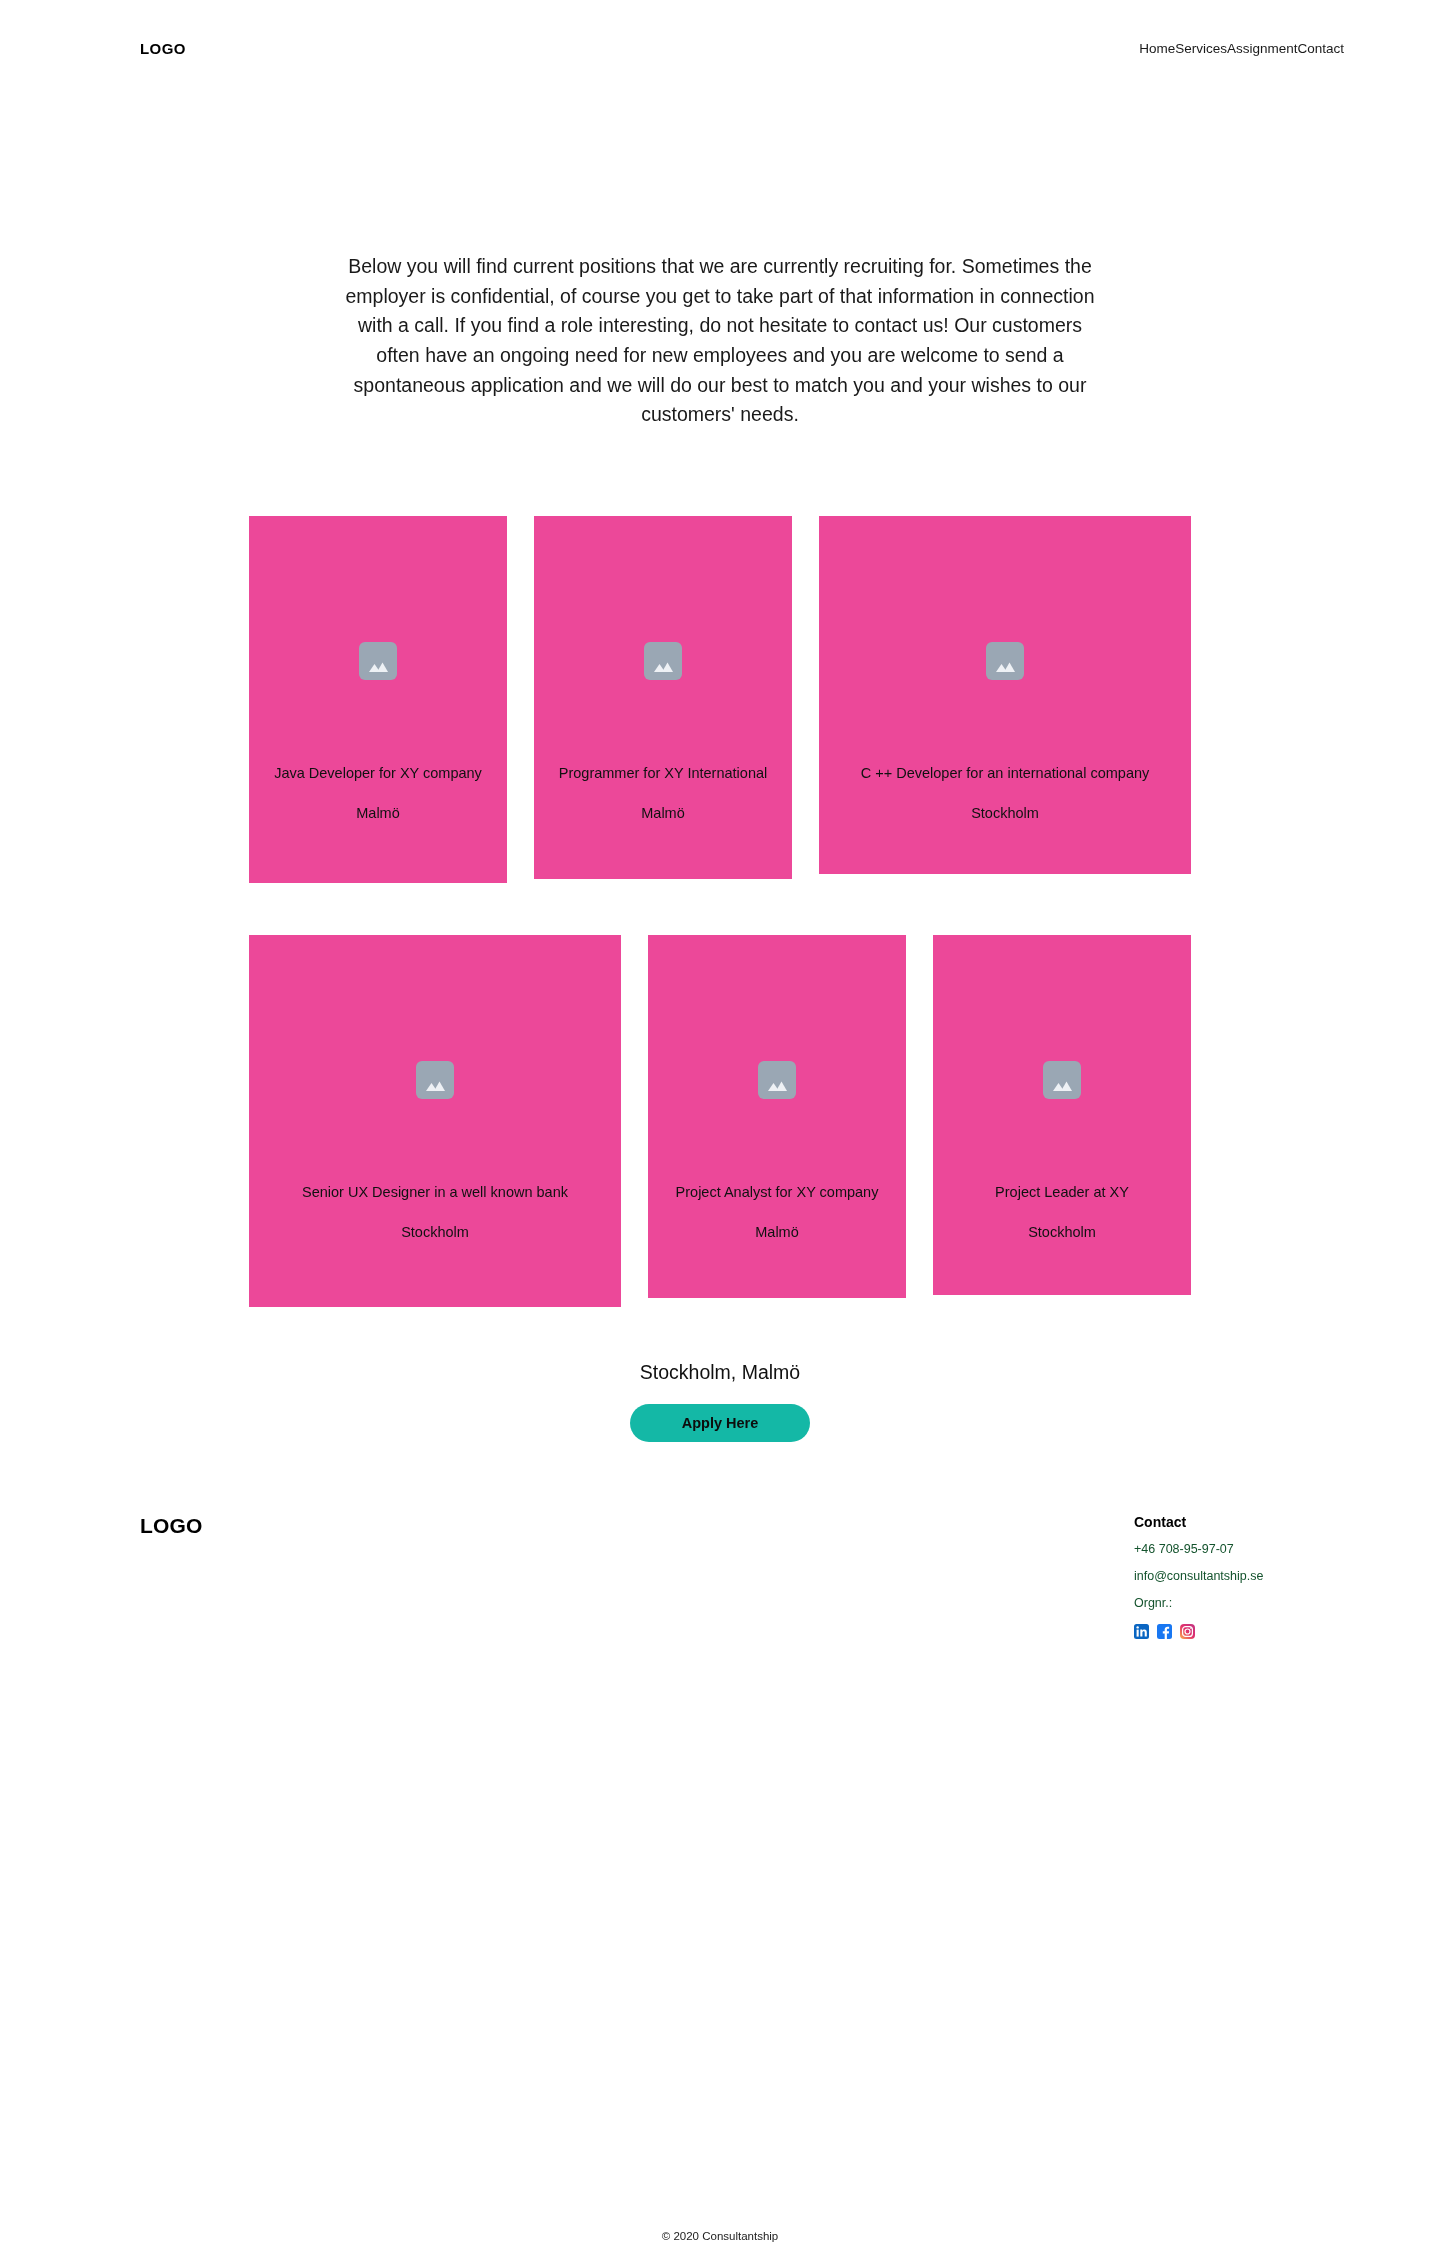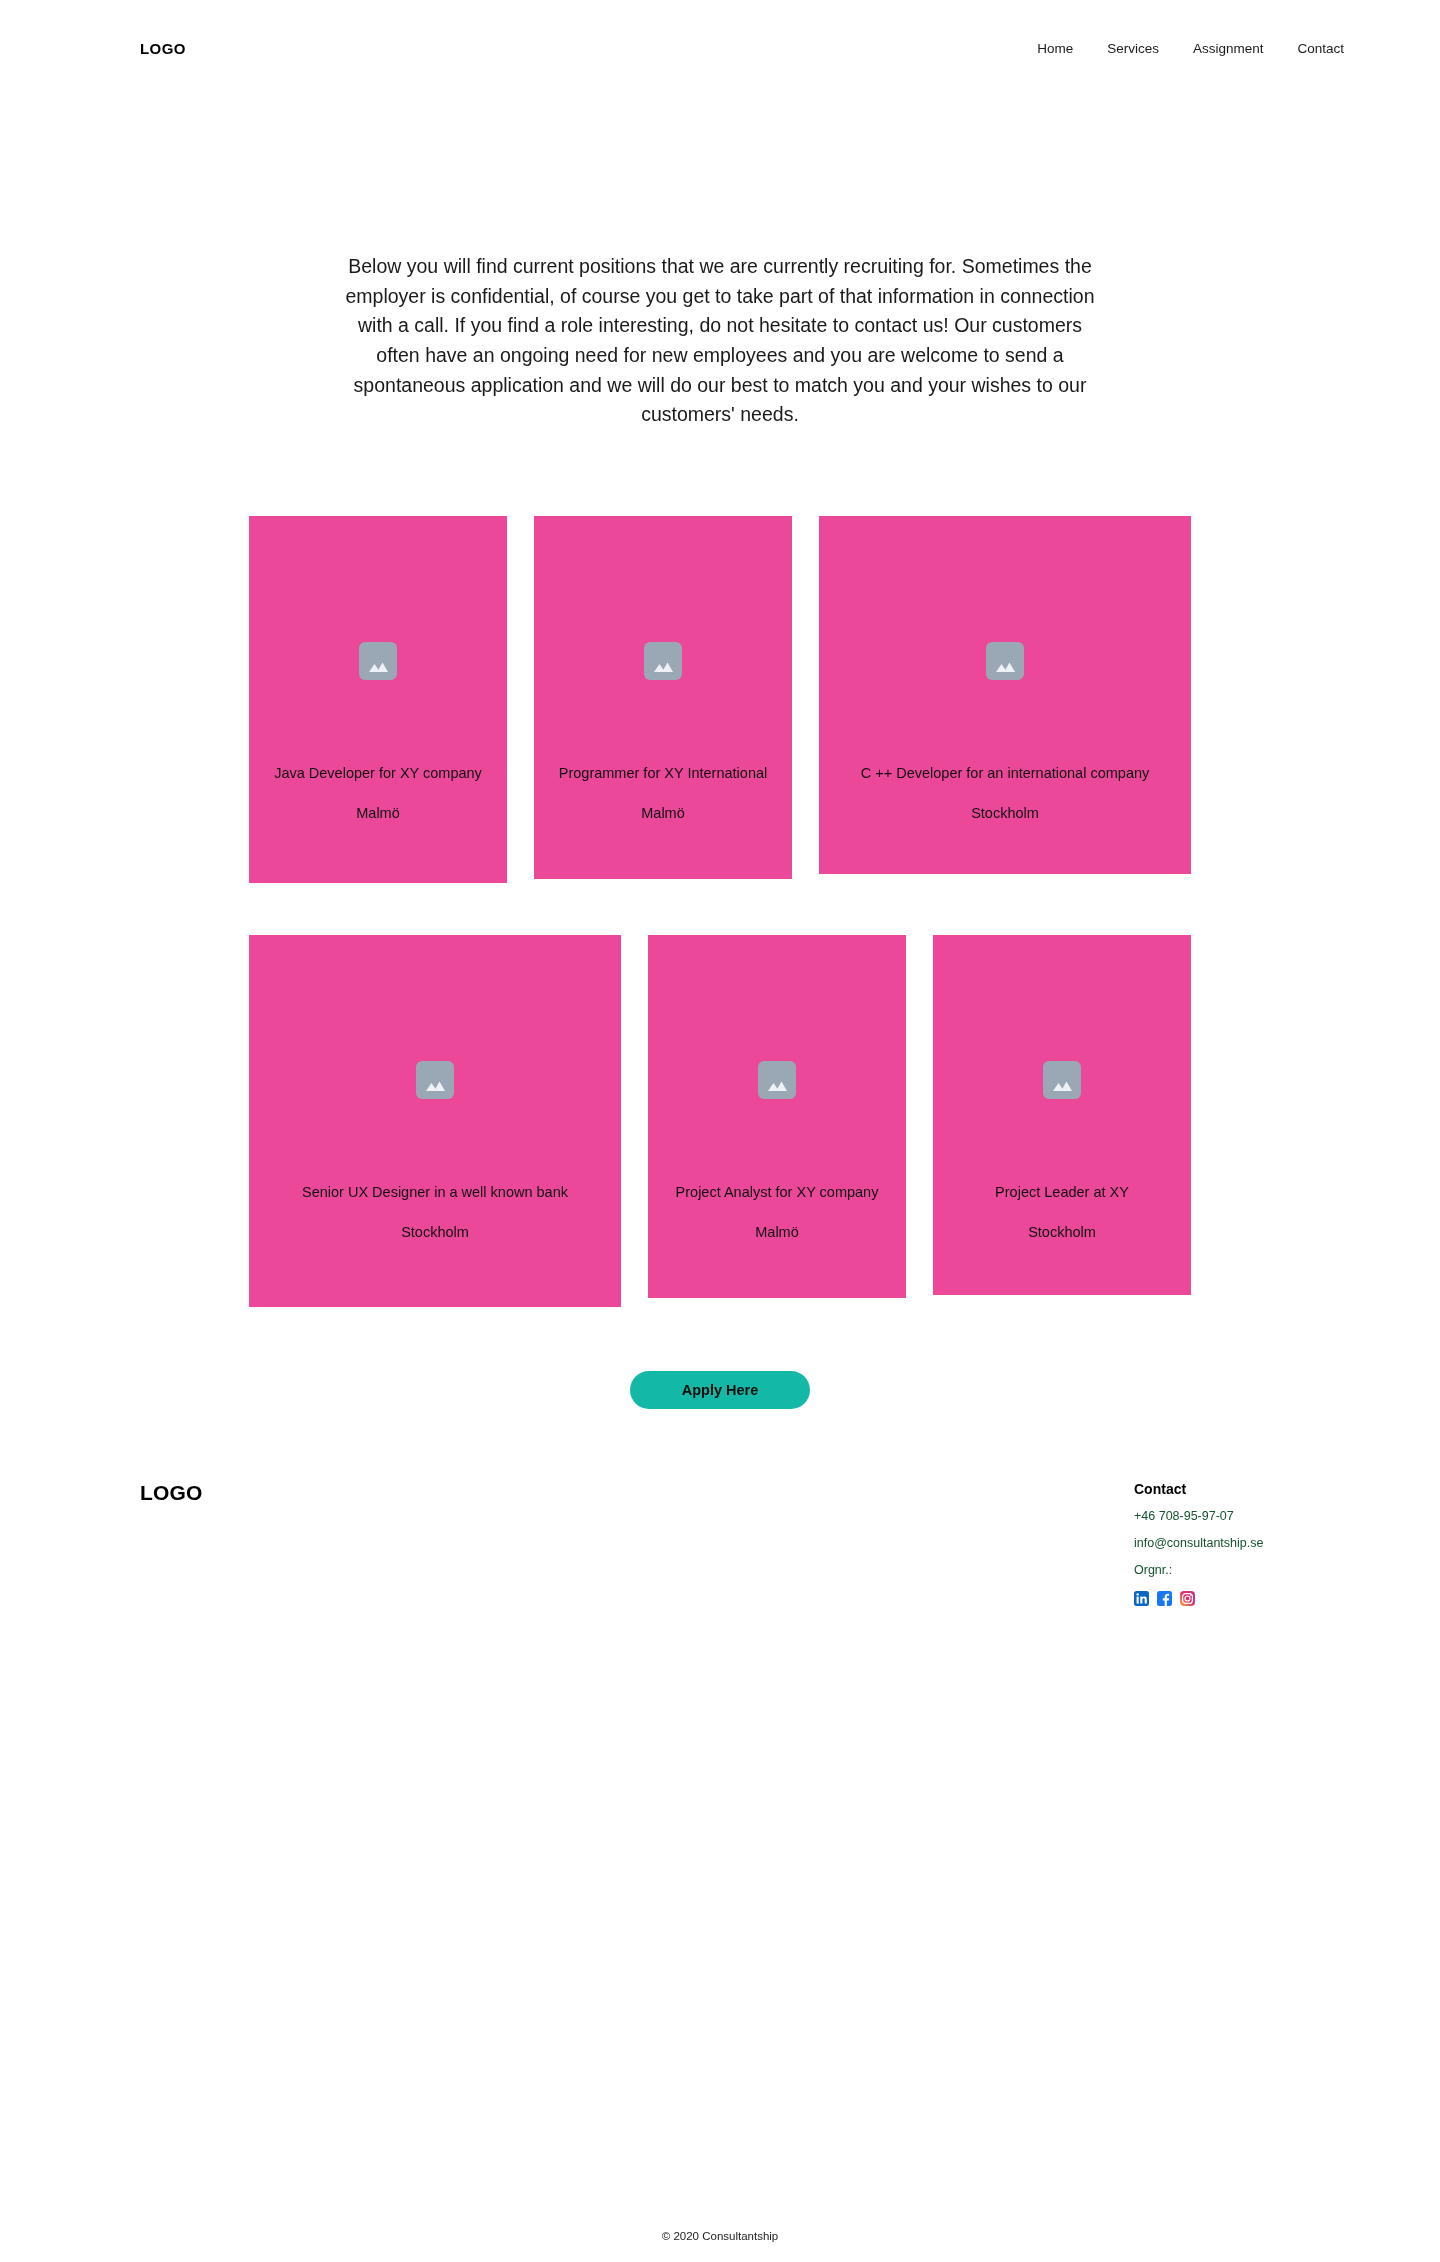--- a/index.html
+++ b/index.html
@@ -22,21 +22,21 @@
     align-items: center;
     justify-content: space-between;
     padding: 0 96px 0 140px;
   }
   .logo-mark {
     font-size: 15px;
     font-weight: bold;
     letter-spacing: 0.4px;
     color: #000;
   }
-  .main-nav { display: flex; align-items: flex-start; gap: 34px; }
+  .main-nav { display: flex; align-items: flex-start; }
   .nav-link {
     font-size: 13.5px;
     color: #1a1a1a;
     text-decoration: none;
     white-space: nowrap;
   }
 
   
   .hero {
     padding-top: 136px;
@@ -282,20 +282,21 @@
             </svg>
         </div>
         <div class="card-title">Project Leader at XY</div>
         <div class="card-location">Stockholm</div>
       </article>
     </div>
 
   </section>
 
   <section class="spontaneous">
+    <div class="spont-sub">Stockholm, Malmö</div>
     <button class="apply-btn">Apply Here</button>
   </section>
 
   <footer class="site-footer">
     <div class="footer-logo">LOGO</div>
 
     <div class="contact-block">
       <div class="contact-heading">Contact</div>
       <div class="contact-line">+46 708-95-97-07</div>
       <div class="contact-line">info@consultantship.se</div>

